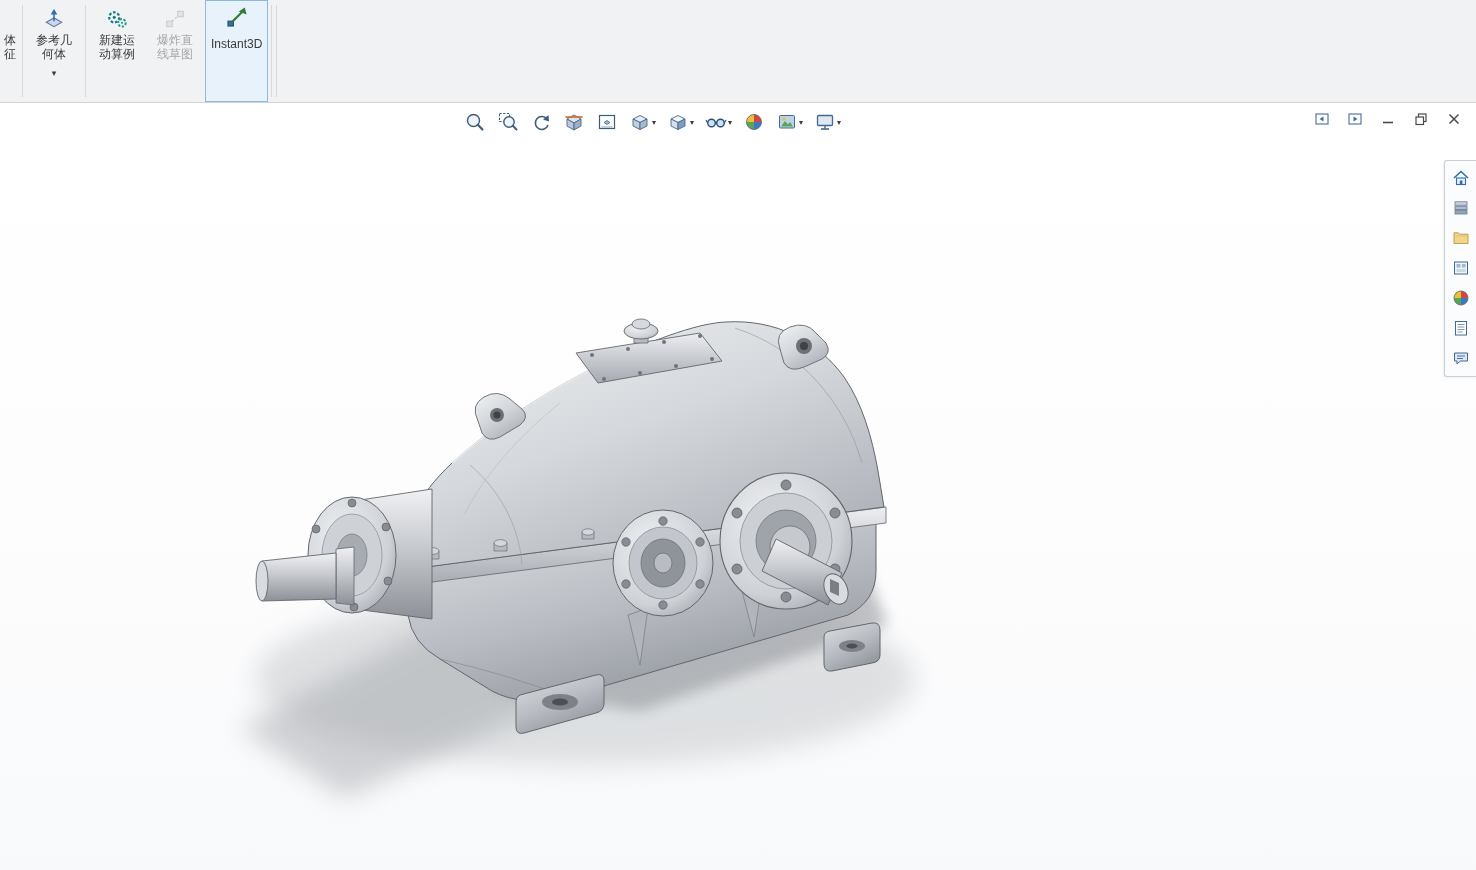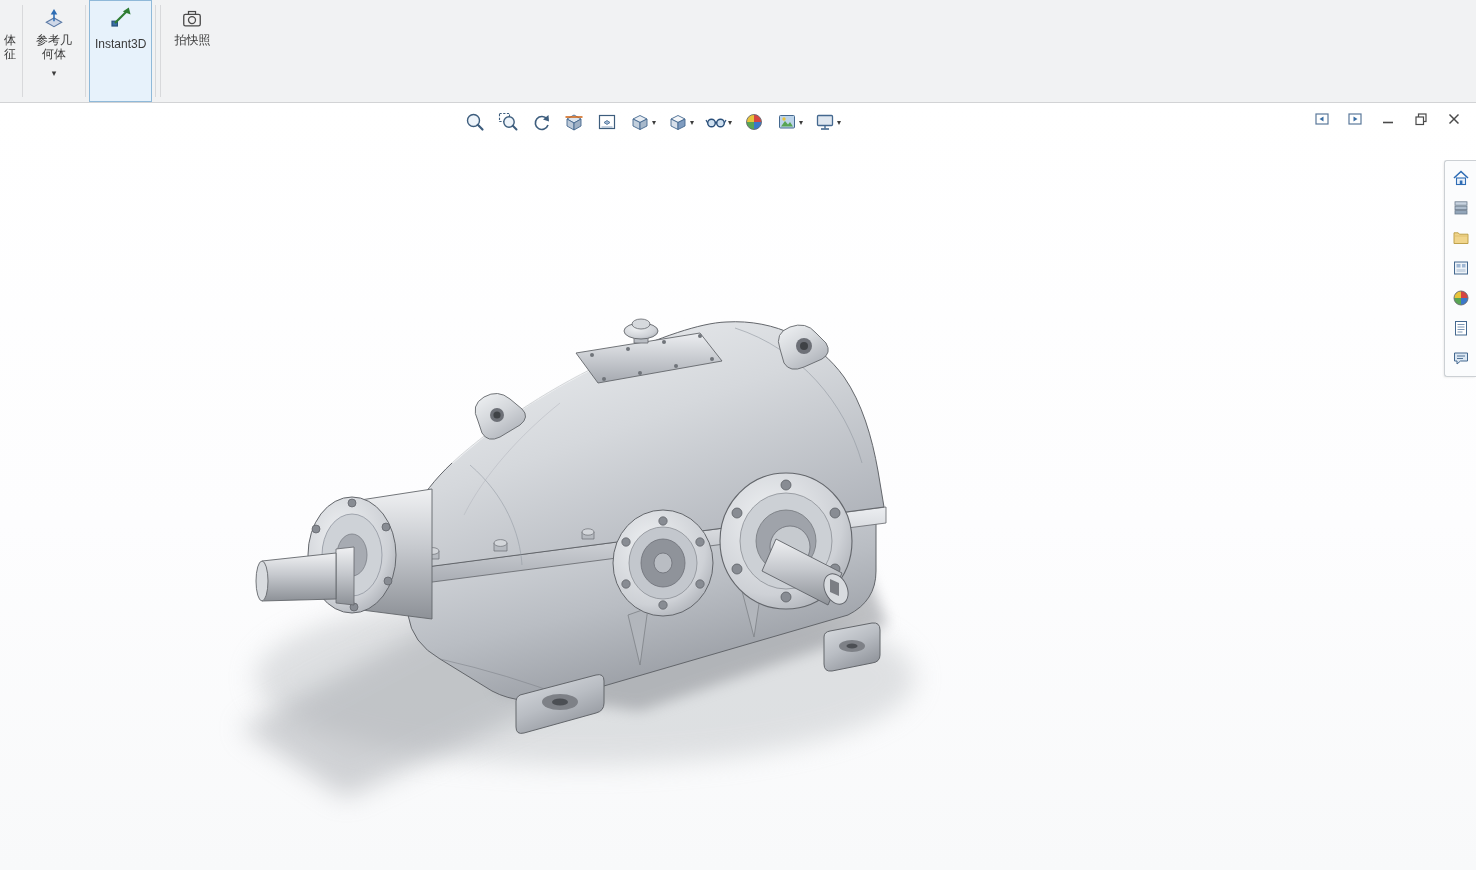--- a/index.html
+++ b/index.html
@@ -69,48 +69,61 @@
             <line x1="10" y1="3.5" x2="10" y2="12" stroke="#2e6db4" stroke-width="1.4"></line>
             <polygon points="10,1 13,6 7,6" fill="#2e6db4"></polygon>
           </svg>
       </span>
       <span class="cap">参考几</span>
       <span class="cap">何体</span>
       <span class="flyout">▾</span>
     </div>
     <div class="vsep"></div>
 
-
-
-
+    <div class="rbtn">
+      <span class="ic">
+        <svg width="22" height="22" viewBox="0 0 20 20">
+            <circle cx="7.5" cy="8.5" r="4.6" fill="none" stroke="#177b7b" stroke-width="2" stroke-dasharray="2.4 1.6"></circle>
+            <circle cx="7.5" cy="8.5" r="1.4" fill="#177b7b"></circle>
+            <circle cx="14.5" cy="13.5" r="3.4" fill="none" stroke="#1d9a8a" stroke-width="1.8" stroke-dasharray="2 1.4"></circle>
+            <circle cx="14.5" cy="13.5" r="1" fill="#1d9a8a"></circle>
+          </svg>
+      </span>
+      <span class="cap">新建运</span>
+      <span class="cap">动算例</span>
+    </div>
+
+
+
+    <div class="rbtn disabled">
+      <span class="ic">
+        <svg width="22" height="22" viewBox="0 0 20 20">
+            <rect x="2.5" y="12" width="5" height="5" fill="#d3d3d3" stroke="#9a9a9a"></rect>
+            <rect x="12.5" y="3" width="5" height="5" fill="#d3d3d3" stroke="#9a9a9a"></rect>
+            <path d="M7.5,12 L10,9.5 L12.5,8" fill="none" stroke="#9a9a9a" stroke-width="1.2" stroke-dasharray="2 1.4"></path>
+          </svg>
+      </span>
+      <span class="cap">爆炸直</span>
+      <span class="cap">线草图</span>
+    </div>
 
     <div class="rbtn active">
       <span class="ic">
         <svg width="24" height="24" viewBox="0 0 20 20">
             <rect x="2.5" y="13.5" width="4.5" height="4" fill="#3a6ea5" stroke="#27517c"></rect>
             <line x1="5" y1="15" x2="15.5" y2="4.5" stroke="#2e7d32" stroke-width="1.8"></line>
             <polygon points="16.5,2 18,8 11.5,5.5" fill="#2e7d32"></polygon>
           </svg>
       </span>
       <span class="cap">Instant3D</span>
     </div>
     <div class="vsep"></div>
 
     <div class="vsep"></div>
 
-    <div class="rbtn">
-      <span class="ic">
-        <svg width="22" height="22" viewBox="0 0 20 20">
-            <rect x="6.8" y="3.2" width="6.4" height="3" fill="#efefef" stroke="#4a4a4a" stroke-width="1.1"></rect>
-            <rect x="2.5" y="5.8" width="15" height="10.4" rx="1.5" fill="#f2f2f2" stroke="#4a4a4a" stroke-width="1.2"></rect>
-            <circle cx="10" cy="11" r="3.2" fill="none" stroke="#4a4a4a" stroke-width="1.2"></circle>
-          </svg>
-      </span>
-      <span class="cap">拍快照</span>
-    </div>
 
   </div>
 
   <div class="mbd-tab">
     <span>VORKS MBD</span>
   </div>
 
   <div class="viewport">
 
     <svg class="model-svg" viewBox="0 0 1476 767">

